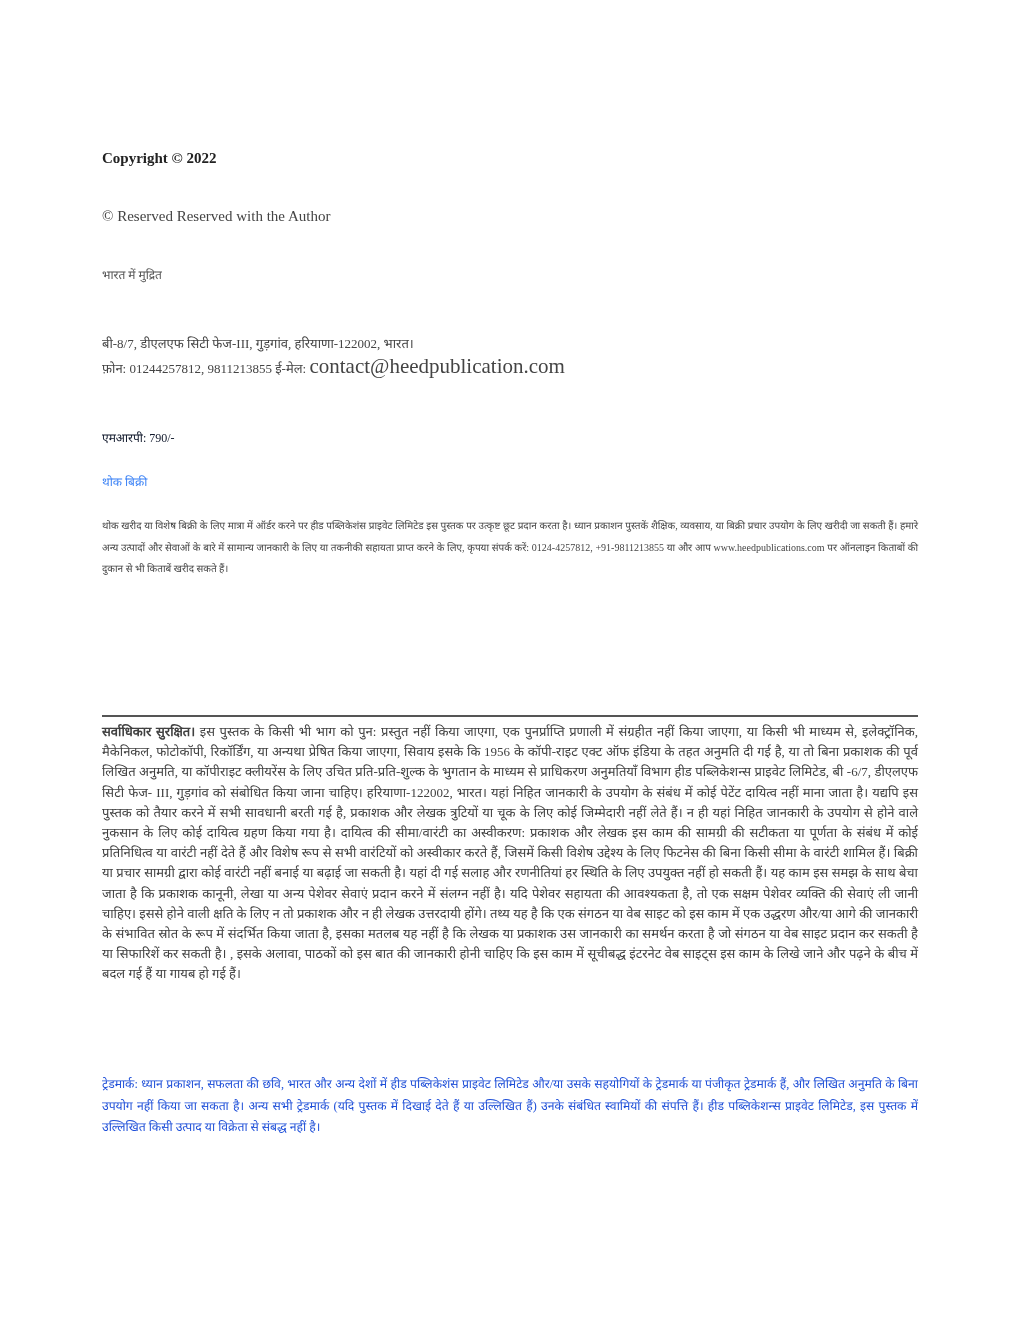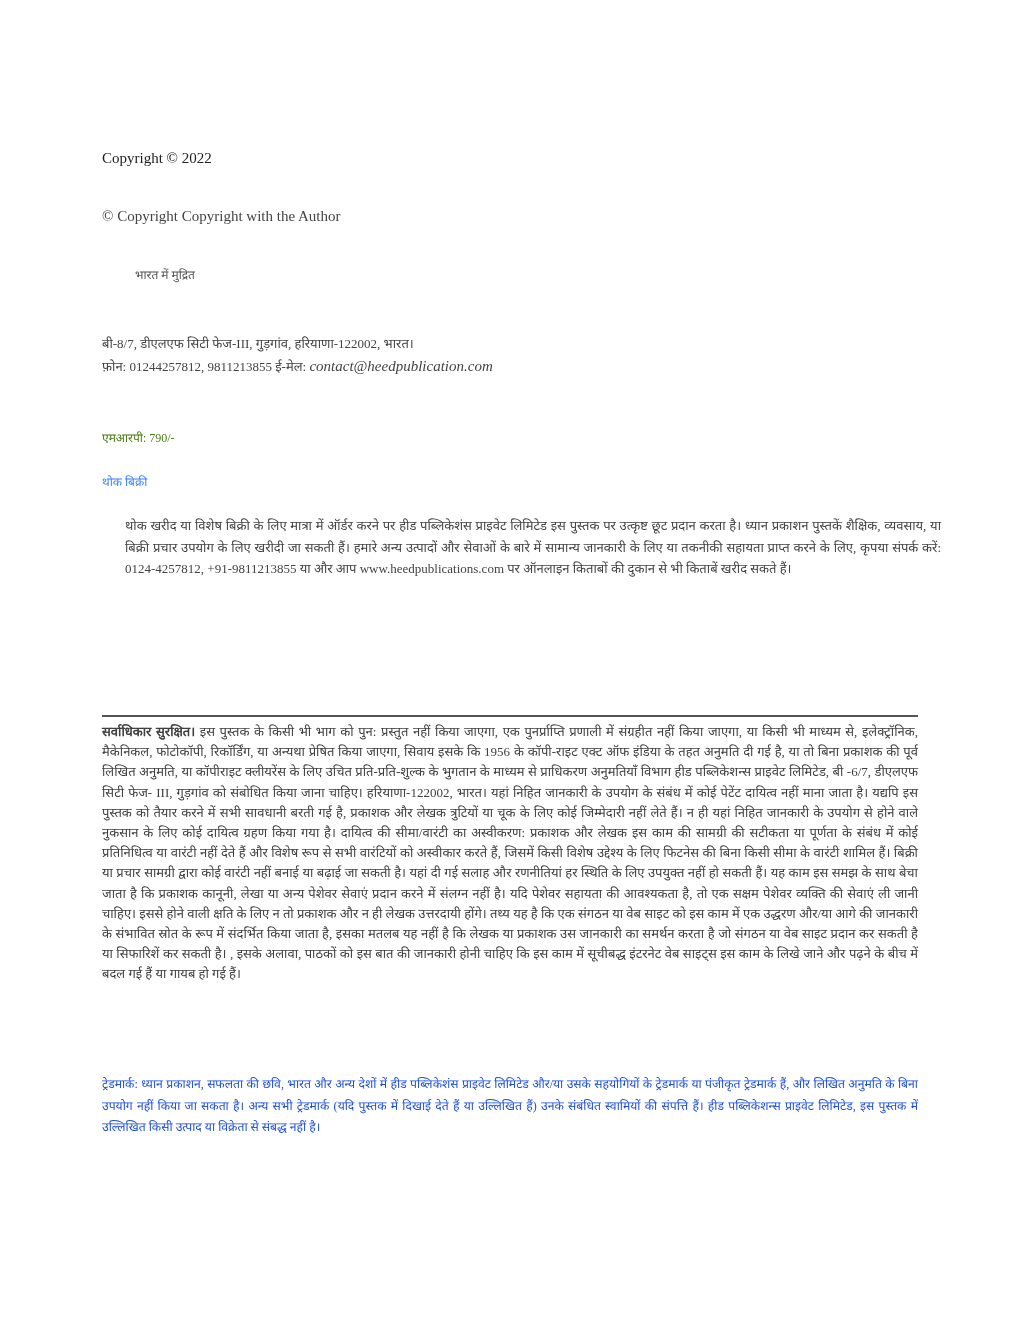--- a/index.html
+++ b/index.html
@@ -19,77 +19,75 @@
       position: absolute;
       left: 102px;
       top: 0;
       width: 816px;
     }
     .copyright-title {
       position: absolute;
       top: 150px;
       left: 0;
       font-size: 15px;
-      font-weight: normal;
+      font-weight: bold;
       color: #222;
       white-space: nowrap;
     }
     .reserved {
       position: absolute;
       top: 208px;
       left: 0;
       font-size: 15px;
       color: #444;
       white-space: nowrap;
     }
     .printed {
       position: absolute;
       top: 266px;
       left: 0;
       font-size: 12px;
       color: #555;
       white-space: nowrap;
-      margin-left: 33px;
     }
     .office {
       position: absolute;
       top: 333px;
       left: 0;
       font-size: 13px;
       line-height: 22px;
       color: #444;
     }
     .office .line { white-space: nowrap; }
-    .office .email { font-size: 15px; font-style: italic; }
+    .office .email { font-size: 21px; }
     .mrp {
       position: absolute;
       top: 429px;
       left: 0;
       font-size: 12px;
-      color: #4d7c0f;
+      color: #0f172a;
       white-space: nowrap;
     }
     .bulk-title {
       position: absolute;
       top: 473px;
       left: 0;
       font-size: 12px;
       color: #3b82f6;
       white-space: nowrap;
     }
     .bulk-body {
       position: absolute;
       top: 515px;
       left: 0;
       width: 816px;
-      font-size: 13px;
+      font-size: 10px;
       line-height: 21.5px;
       color: #444;
       text-align: justify;
-      margin-left: 23px;
     }
     .rule {
       position: absolute;
       top: 715px;
       left: 0;
       width: 816px;
       height: 2px;
       background: #555;
     }
     .legal {
@@ -114,21 +112,21 @@
     }
     .legal .lead { font-weight: bold; }
   </style>
 </head>
 <body>
 
 <div class="page">
 
   <div class="copyright-title">Copyright © 2022</div>
 
-  <div class="reserved">© Copyright Copyright with the Author</div>
+  <div class="reserved">© Reserved Reserved with the Author</div>
 
   <div class="printed">भारत में मुद्रित</div>
 
   <div class="office">
     <div class="line">बी-8/7, डीएलएफ सिटी फेज-III, गुड़गांव, हरियाणा-122002, भारत।</div>
     <div class="line"><span>फ़ोन: 01244257812, 9811213855 ई-मेल: </span><span class="email">contact@heedpublication.com</span></div>
   </div>
 
   <div class="mrp">एमआरपी: 790/-</div>
 

